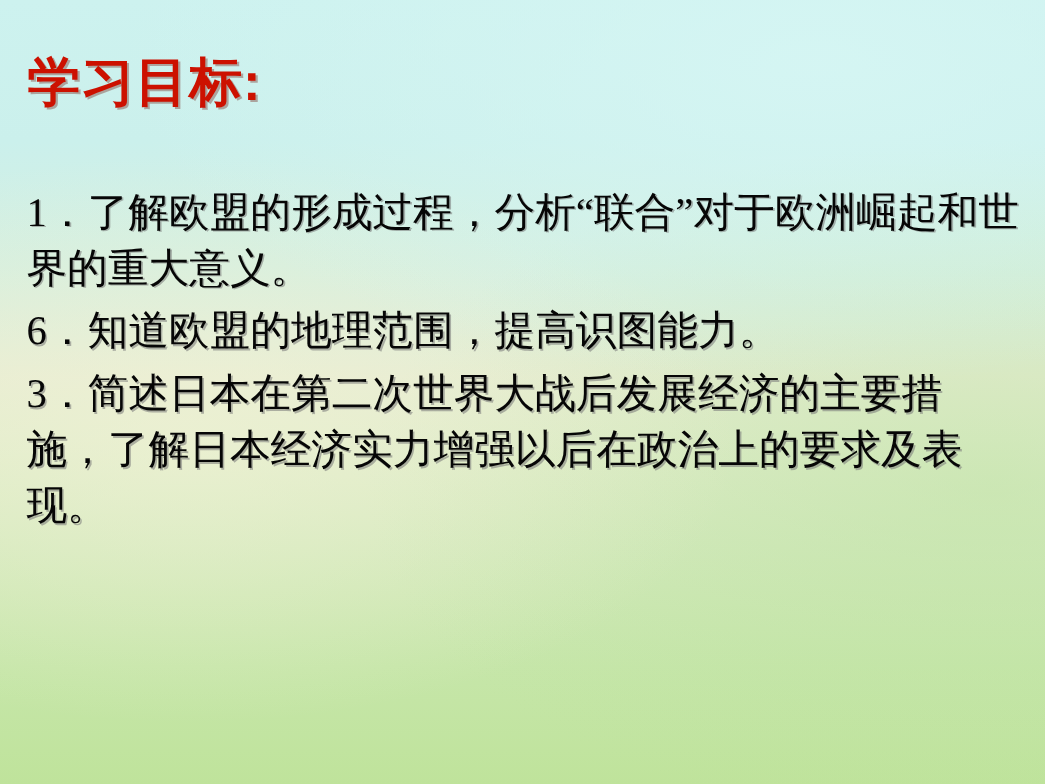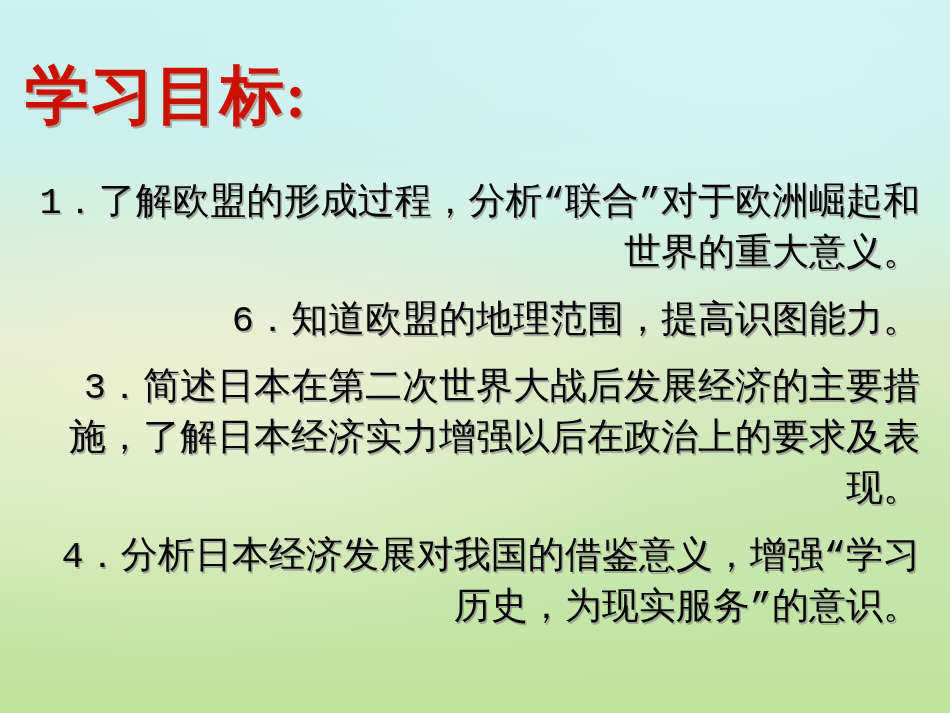--- a/index.html
+++ b/index.html
@@ -47,63 +47,60 @@
     position: relative;
     z-index: 2;
     width: 100%;
     height: 100%;
   }
 
   .slide-title {
     position: absolute;
     left: 25px;
     top: 44px;
-    font-family: Liberation Serif, serif;
-    font-size: 64px;
+    font-family: Liberation Sans, sans-serif;
+    font-size: 48px;
     line-height: 64px;
     font-weight: 700;
     color: #cc1100;
     letter-spacing: 1px;
     text-shadow: 2px 2px 0 rgba(110,20,10,0.35);
     white-space: nowrap;
-    margin-top: 20px;
   }
 
   .objectives {
     position: absolute;
     left: 18px;
     top: 162px;
     width: 918px;
     margin: 0;
     padding: 0;
     list-style: none;
   }
 
   .objective-item {
-    font-family: Liberation Mono, monospace;
+    font-family: Liberation Serif, serif;
     font-size: 37px;
     line-height: 51px;
     color: #060606;
     font-weight: 400;
     text-shadow: 1.5px 1.5px 0 rgba(120,120,120,0.55);
     letter-spacing: 0px;
     word-break: break-all;
-    margin: 16px;
-    text-align: right;
+    margin: 6px;
   }
 </style>
 </head>
 <body>
 
 <div id="slide">
   <div id="content">
 
     <div class="slide-title">学习目标:</div>
 
     <ul class="objectives">
       <li class="objective-item">1．了解欧盟的形成过程，分析“联合”对于欧洲崛起和世界的重大意义。</li>
       <li class="objective-item">6．知道欧盟的地理范围，提高识图能力。</li>
       <li class="objective-item">3．简述日本在第二次世界大战后发展经济的主要措施，了解日本经济实力增强以后在政治上的要求及表现。</li>
-      <li class="objective-item">4．分析日本经济发展对我国的借鉴意义，增强“学习历史，为现实服务”的意识。</li>
     </ul>
 
   </div>
 </div>
 
 </body></html>

